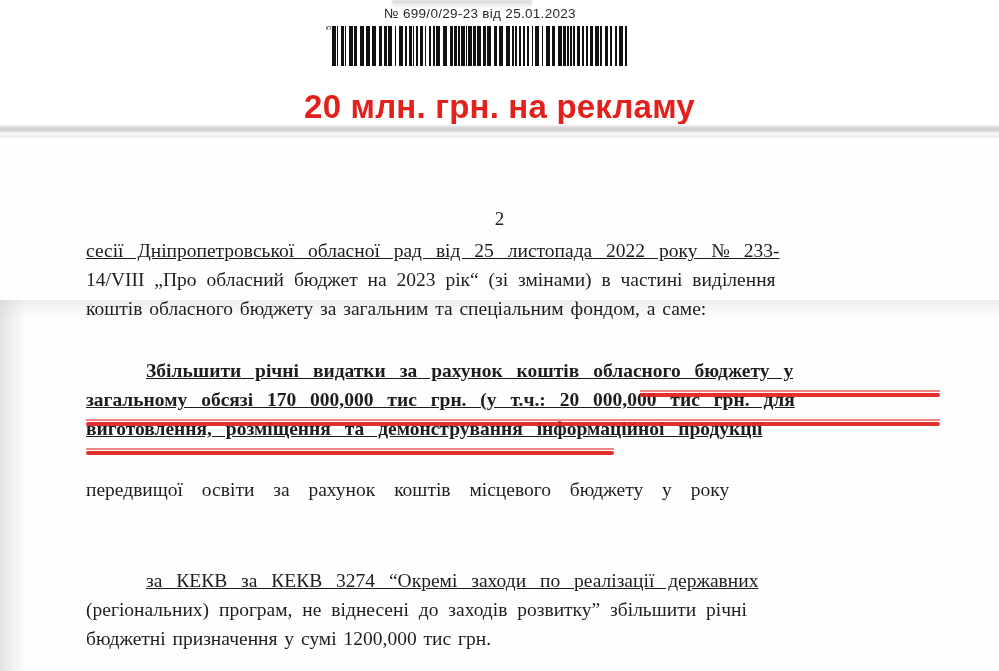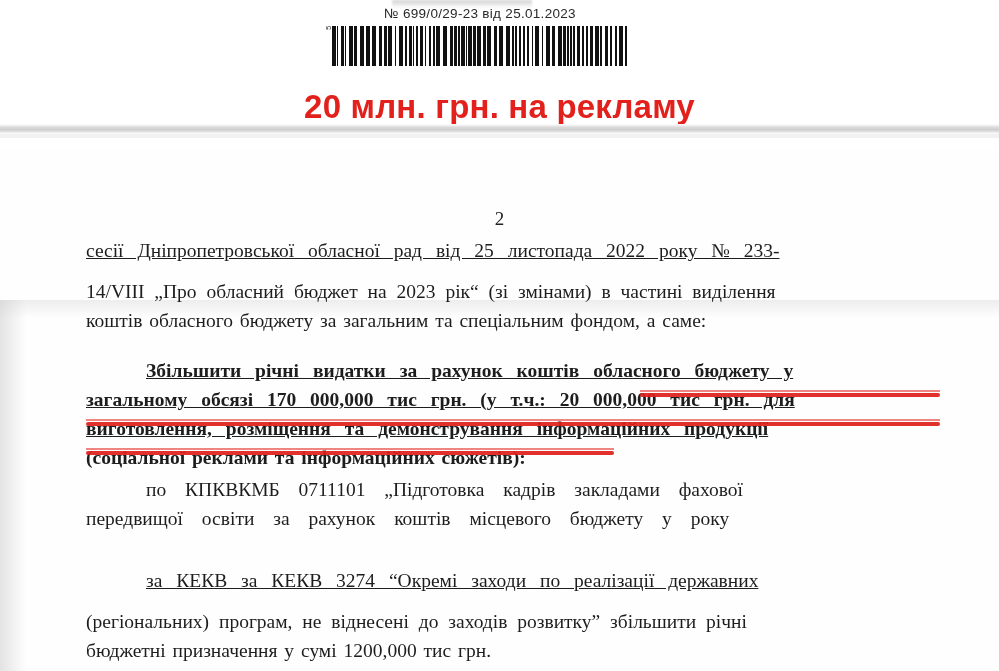--- a/index.html
+++ b/index.html
@@ -140,21 +140,21 @@
     color: #1d1d1d;
   }
 
   .p1 { top: 86px; }
   .p2 { top: 206px; font-weight: bold; }
   .p3 { top: 325px; }
   .p4 { top: 416px; }
   .indent-lg { display: inline-block; width: 60px; }
 
   
-  .ws1 { word-spacing: 5px; margin-top: 12px; }
+  .ws1 { word-spacing: 5px; }
   .ws2 { word-spacing: 9px; text-decoration: underline; }
   .ws3 { word-spacing: 14px; }
   .ws4 { word-spacing: 2px; }
 
   .line { display: block; white-space: nowrap; }
 
   
   .mark {
     position: absolute;
     background: #e0201a;
@@ -273,33 +273,31 @@
 
   <div class="para p1">
     <span class="line ws2">сесії Дніпропетровської обласної рад від 25 листопада 2022 року № 233-</span>
     <span class="line ws1">14/VIII „Про обласний бюджет на 2023 рік“ (зі змінами) в частині виділення</span>
     <span class="line ws4">коштів обласного бюджету за загальним та спеціальним фондом, а саме:</span>
   </div>
 
   <div class="para p2">
     <span class="line ws2"><span class="indent-lg"></span><span>Збільшити річні видатки за рахунок коштів обласного бюджету у</span></span>
     <span class="line ws2">загальному обсязі 170 000,000 тис грн. (у т.ч.: 20 000,000 тис грн. для</span>
-    <span class="line ws2">виготовлення, розміщення та демонстрування інформаційних продукції</span>
-    <span class="line ws4">(соціальної реклами та інформаційних сюжетів):</span>
+    <span class="line ws2">виготовлення, розміщення та демонстрування інформаційної продукції</span>
   </div>
 
   <div class="mark-thin mt1"></div>
   <div class="mark m1"></div>
   <div class="mark-thin mt2"></div>
   <div class="mark m2"></div>
   <div class="mark-thin mt3"></div>
   <div class="mark m3"></div>
 
   <div class="para p3">
-    <span class="line ws3"><span class="indent-lg"></span><span>по КПКВКМБ 0711101 „Підготовка кадрів закладами фахової</span></span>
     <span class="line ws3">передвищої освіти за рахунок коштів місцевого бюджету у року</span>
   </div>
 
   <div class="para p4">
     <span class="line ws2"><span class="indent-lg"></span><span>за КЕКВ за КЕКВ 3274 “Окремі заходи по реалізації державних</span></span>
     <span class="line ws1">(регіональних) програм, не віднесені до заходів розвитку” збільшити річні</span>
     <span class="line ws4">бюджетні призначення у сумі 1200,000 тис грн.</span>
   </div>
 </div>
 

